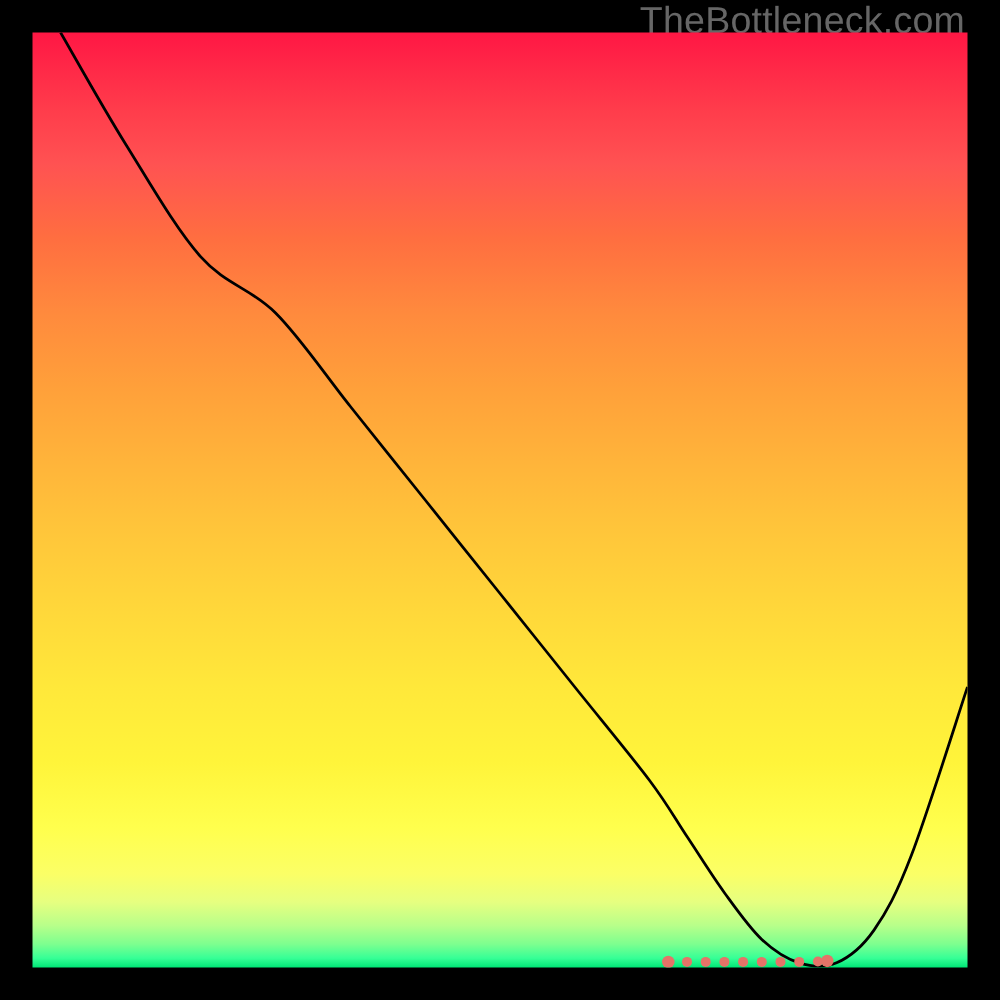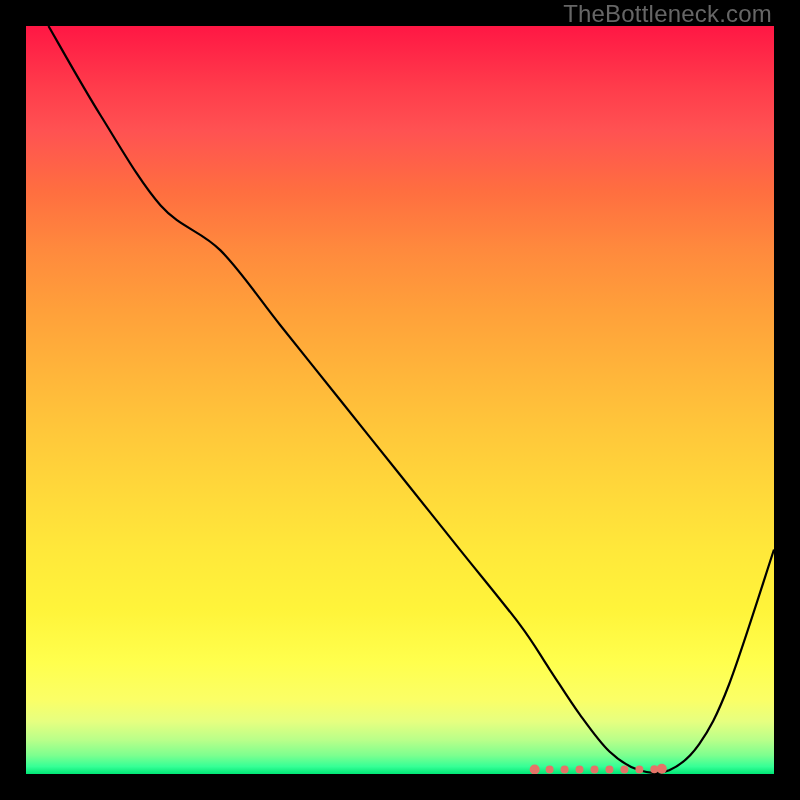--- a/index.html
+++ b/index.html
@@ -41,21 +41,21 @@
       #b8ff8a 95.5%,
       #7dff8f 97.5%,
       #36ff96 99%,
       #00e676 100%);
   }
   .watermark {
     position: absolute;
     top: 0px;
     right: 28px;
     color: #666;
-    font-size: 24px;
+    font-size: 30px;
     font-weight: 500;
     letter-spacing: 0.2px;
     user-select: none;
   }
   svg.curve {
     position: absolute;
     left: 0;
     top: 0;
     width: 748px;
     height: 748px;

